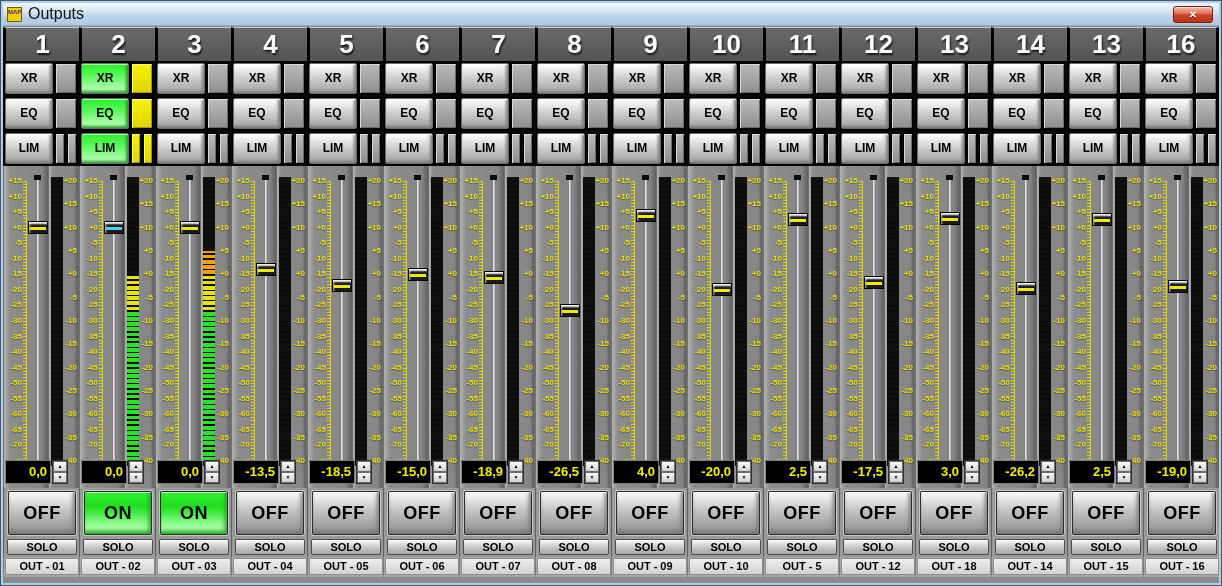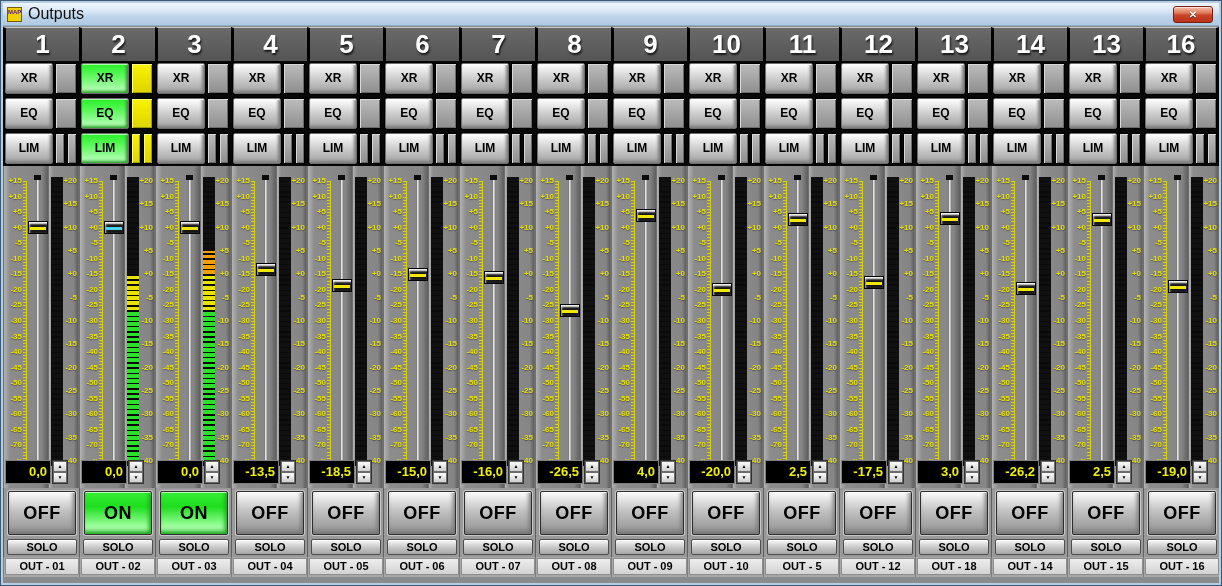--- a/index.html
+++ b/index.html
@@ -739,21 +739,21 @@
                 <div class="meter-label" style="top: 126.667px;">-5</div>
                 <div class="meter-label" style="top: 150px;">-10</div>
                 <div class="meter-label" style="top: 173.333px;">-15</div>
                 <div class="meter-label" style="top: 196.667px;">-20</div>
                 <div class="meter-label" style="top: 220px;">-25</div>
                 <div class="meter-label" style="top: 243.333px;">-30</div>
                 <div class="meter-label" style="top: 266.667px;">-35</div>
                 <div class="meter-label" style="top: 290px;">-40</div>
               </div>
       </div>
-      <div class="value-box">-16,0</div>
+      <div class="value-box">-18,9</div>
       <div class="spinner">
         <div class="spin-btn up">▲</div>
         <div class="spin-btn down">▼</div>
       </div>
     </div>
 
     <div class="power-row">
       <div class="power-btn">OFF</div>
     </div>
     <div class="solo-row">

